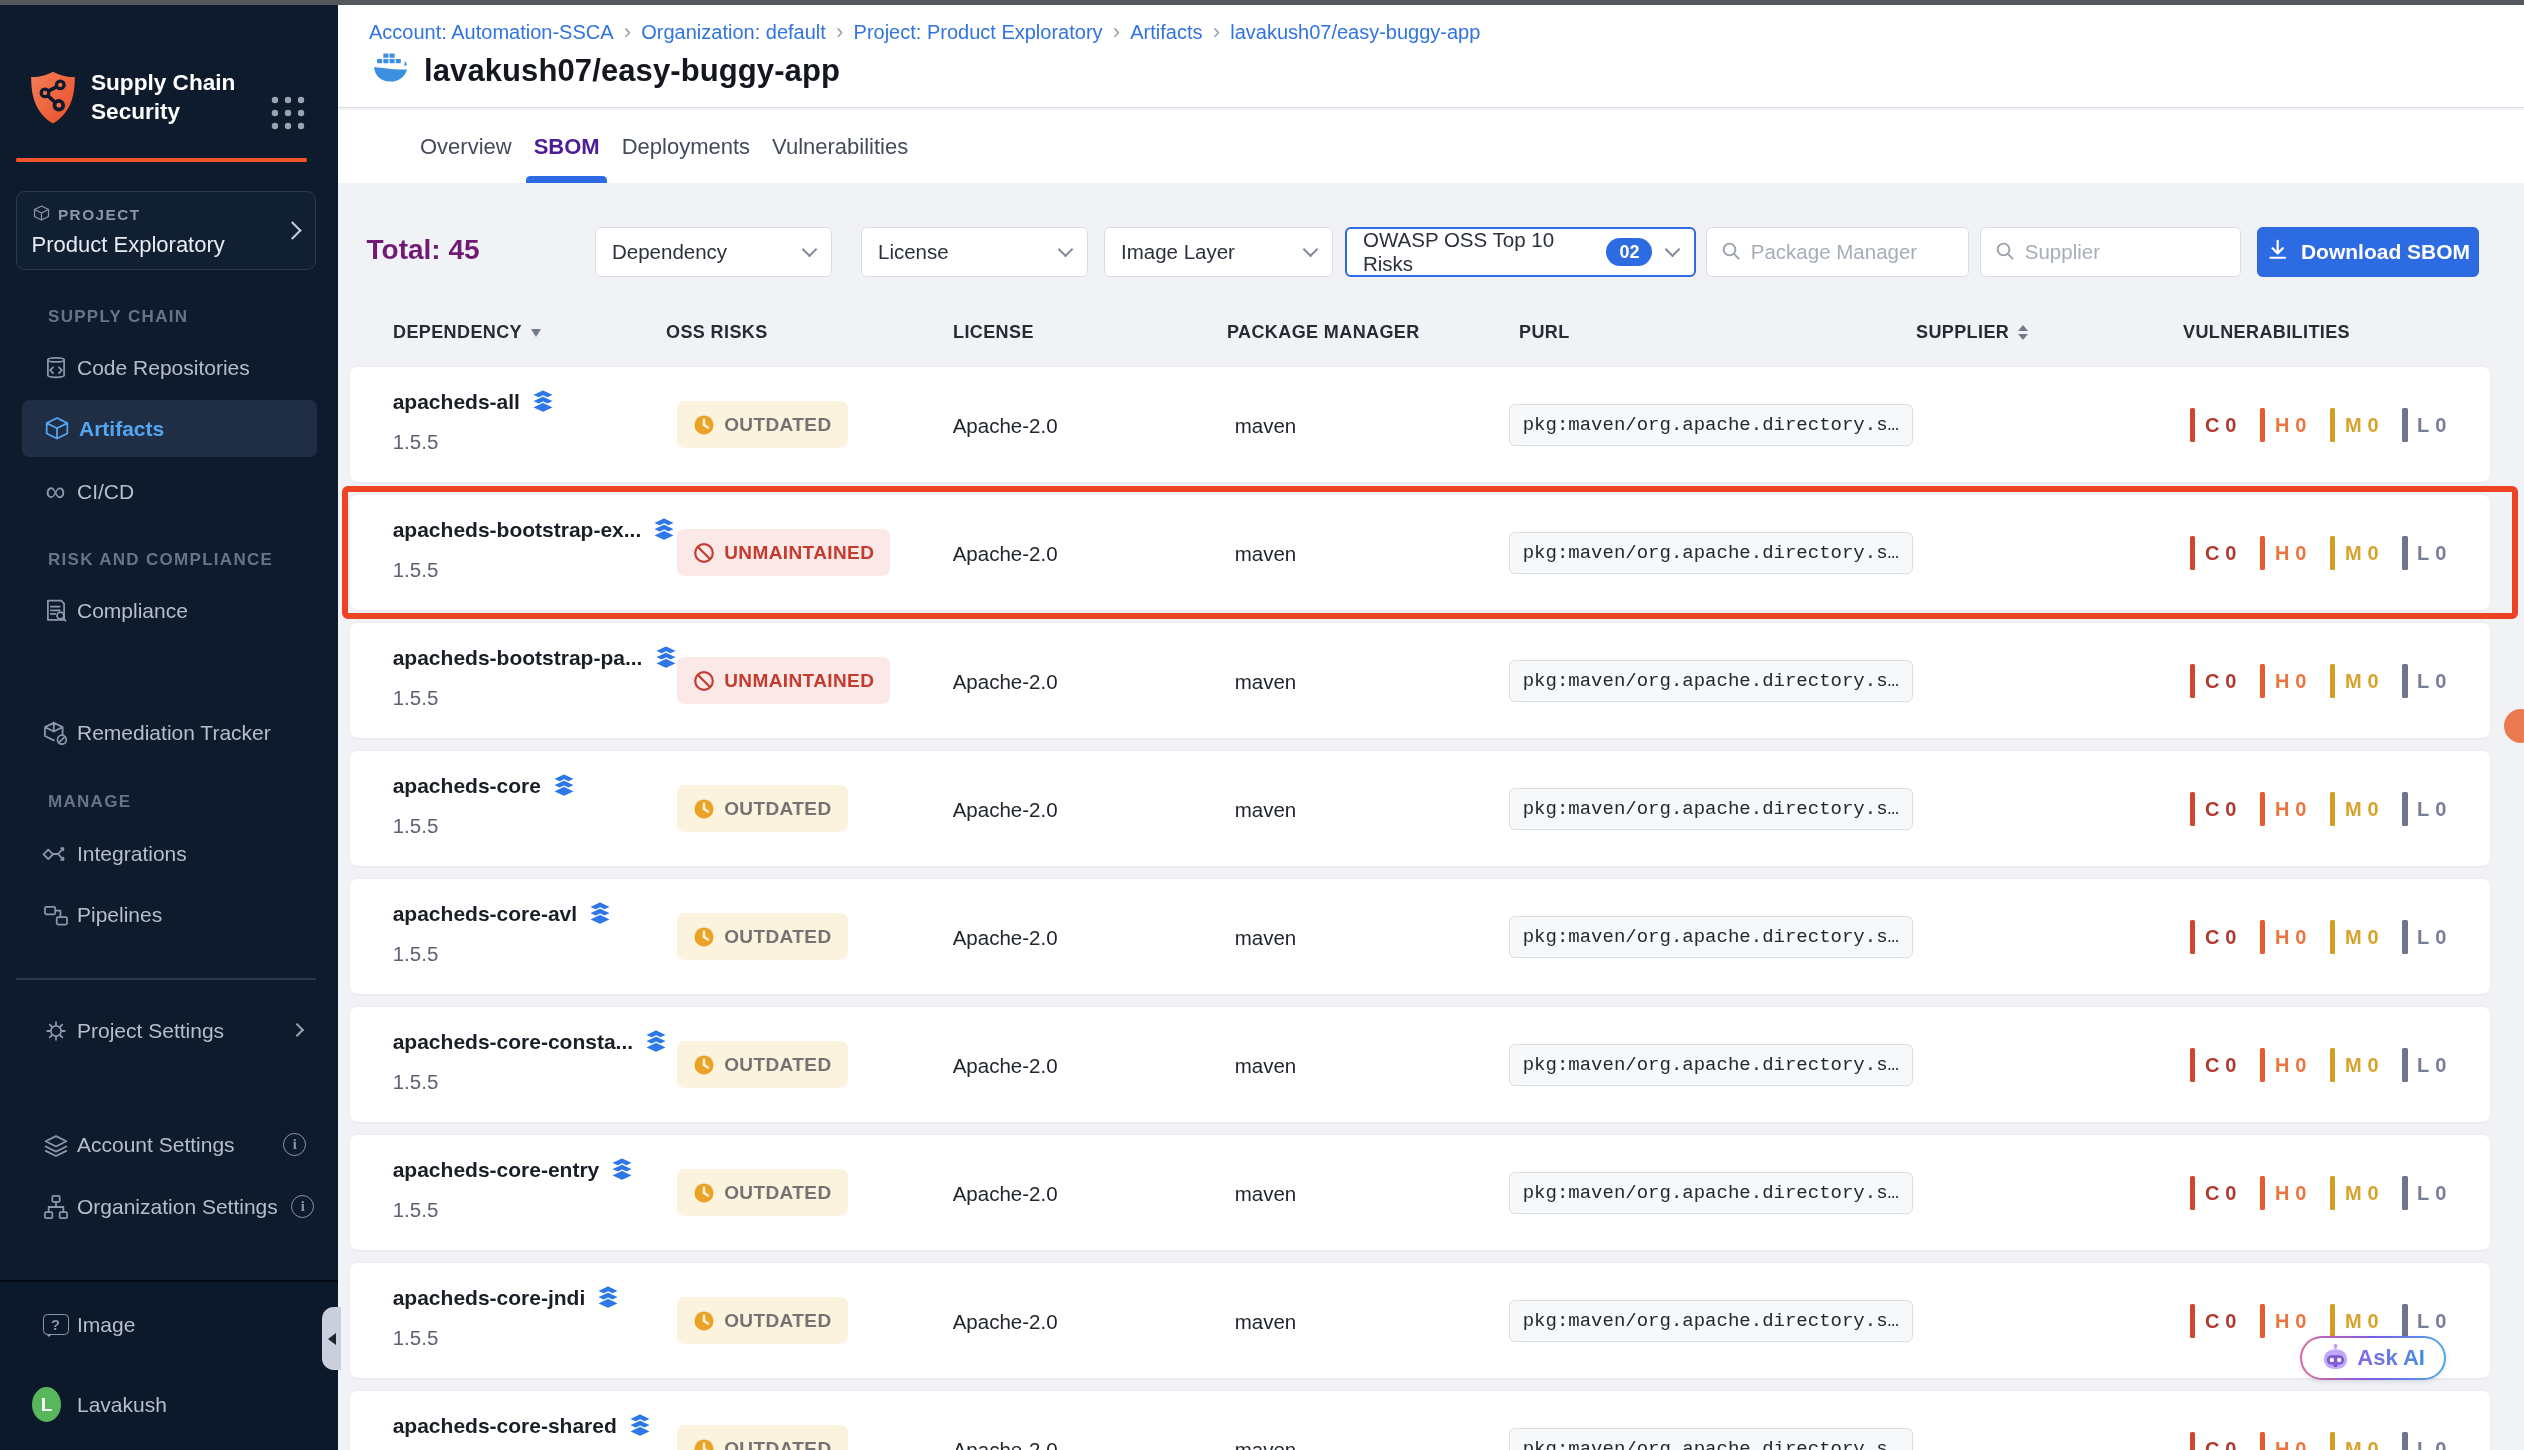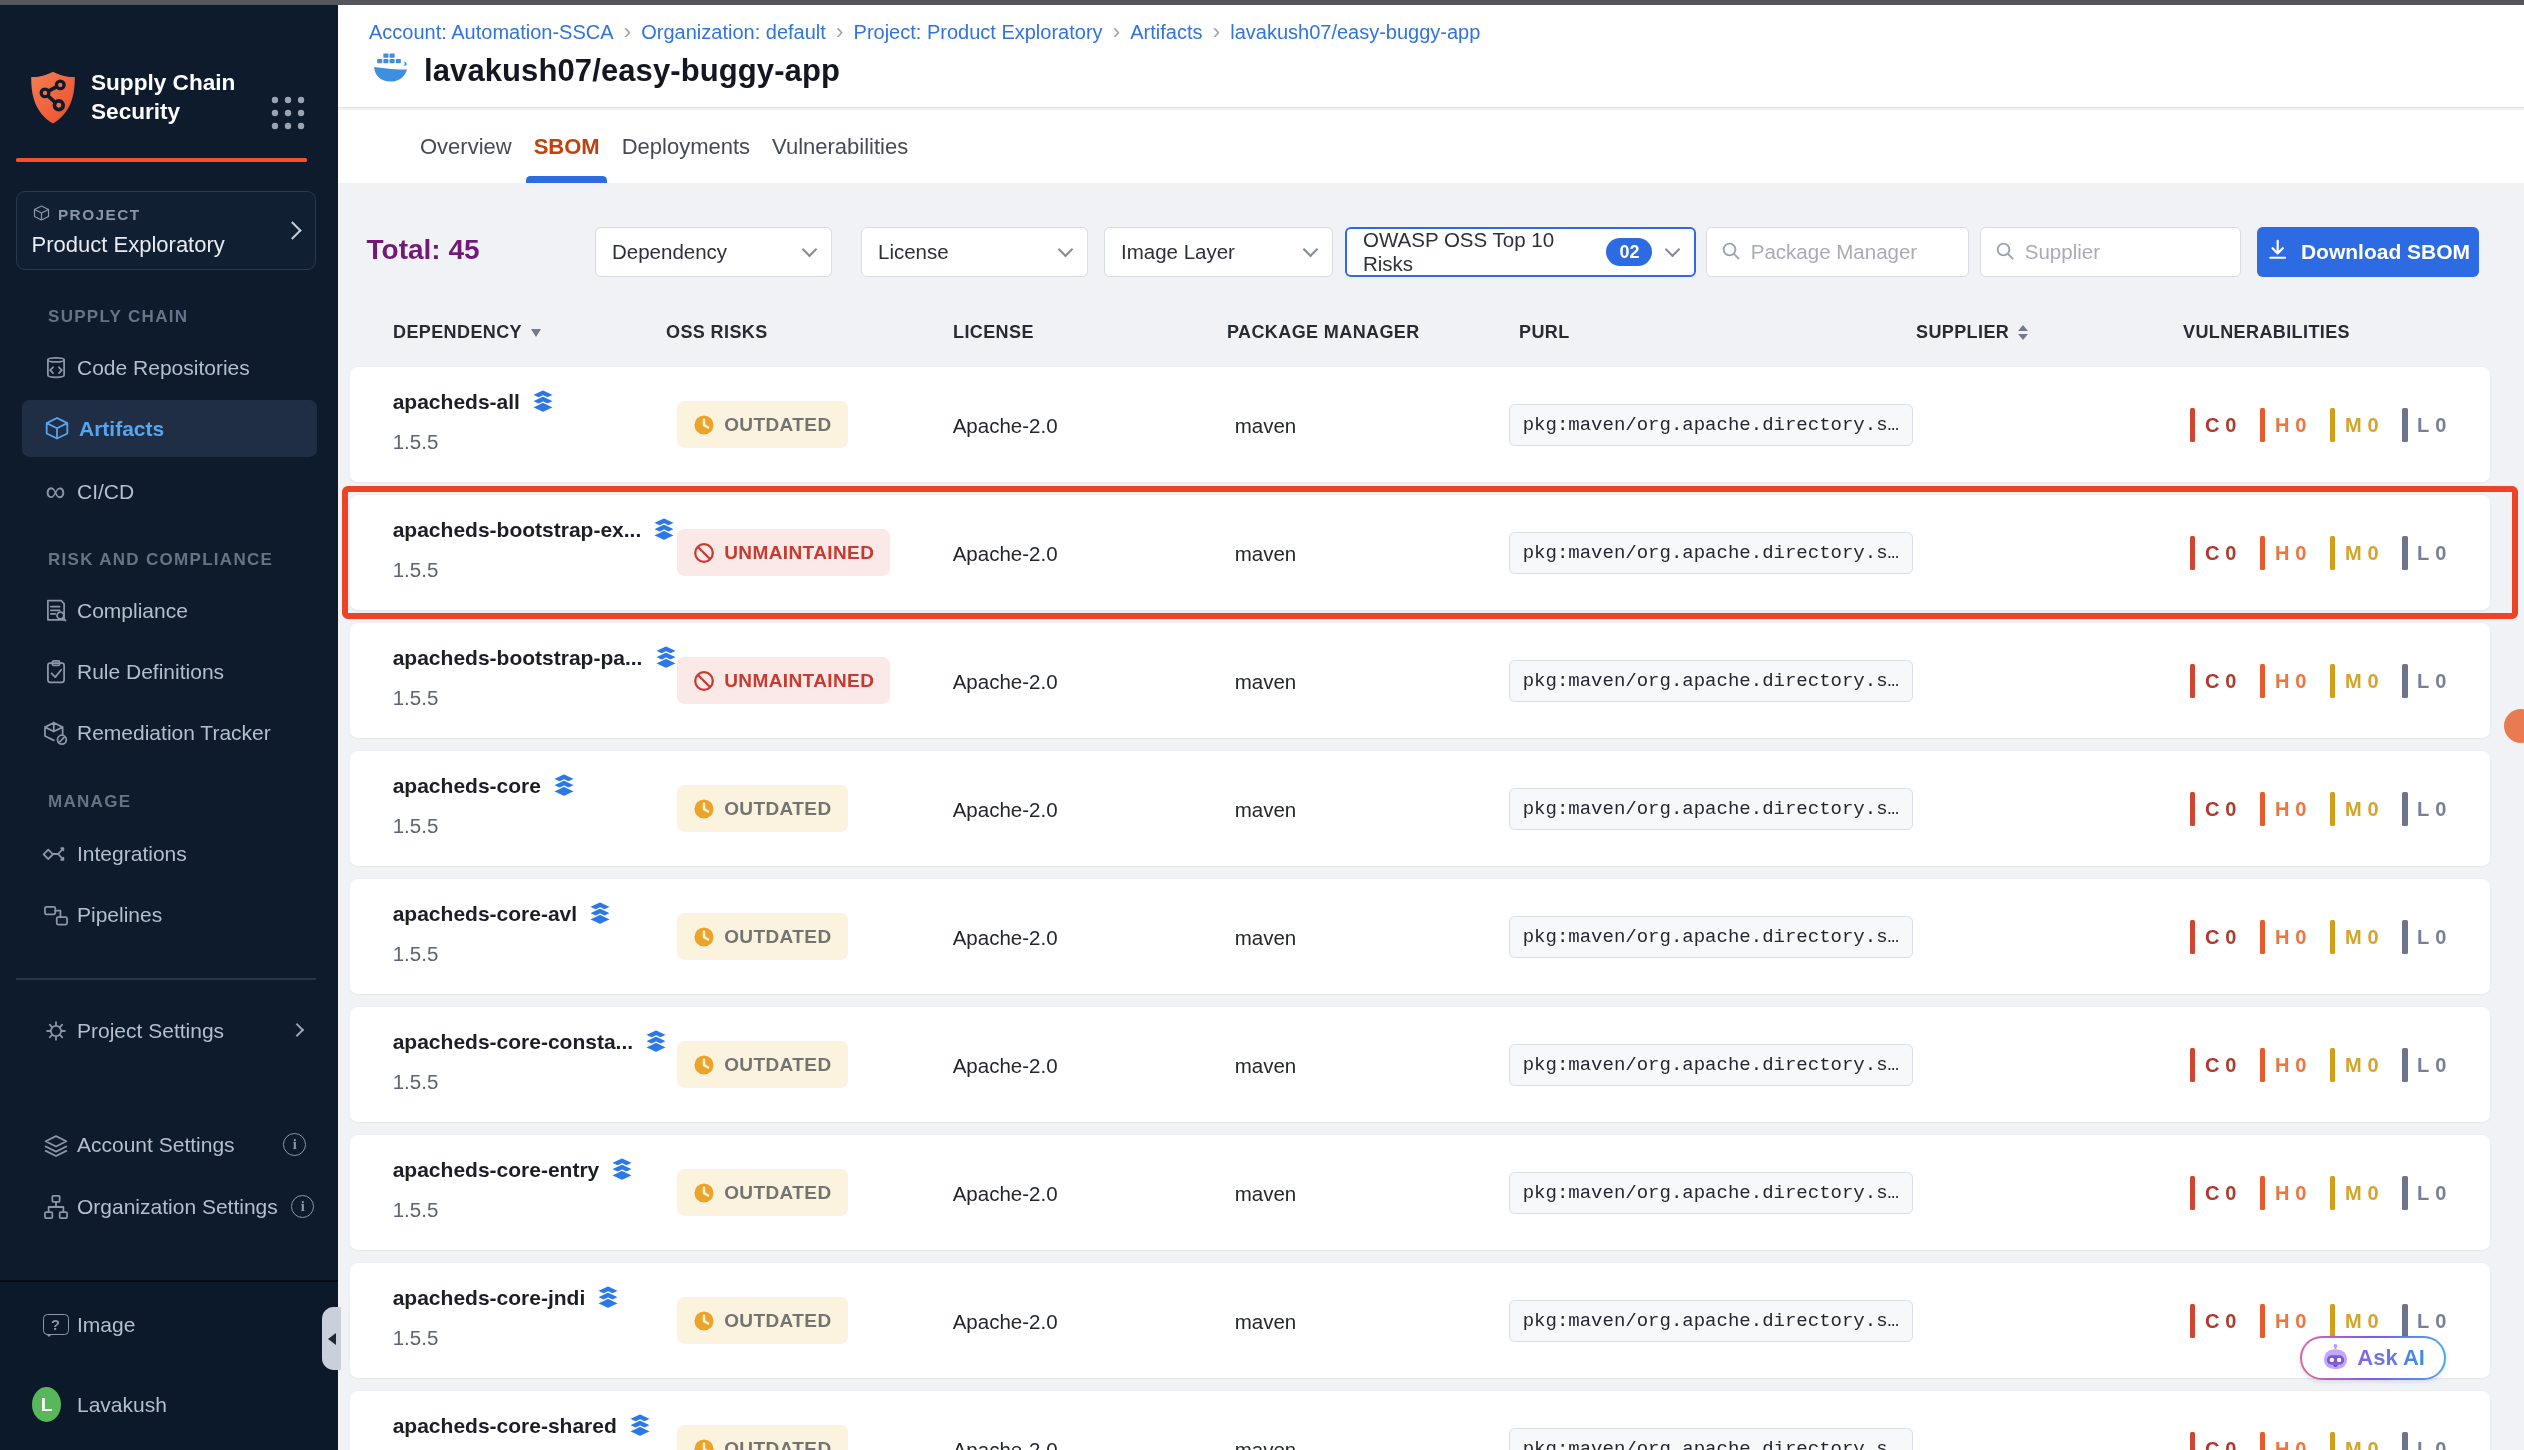--- a/index.html
+++ b/index.html
@@ -51,21 +51,21 @@
   .band-body { position:absolute; left:0; top:183px; width:100%; height:1268px; background:#F1F2F6; }
 
   .breadcrumb { position:absolute; left:31px; top:19px; display:flex; align-items:center; gap:10.2px; font-size:20px; }
   .crumb { color:#3173DF; cursor:pointer; }
   .crumb-sep { color:#9AA3AF; font-size:22px; }
   .docker-icon { position:absolute; left:34px; top:50px; }
   .page-title { position:absolute; left:86px; top:53px; font-size:31px; font-weight:800; color:#14171F; letter-spacing:0.1px; }
 
   .tabs { position:absolute; left:82px; top:0; height:73px; display:flex; gap:22px; }
   .tab { display:flex; align-items:center; height:100%; font-size:22px; color:#434B5B; position:relative; cursor:pointer; }
-  .tab.active { color:#c2410c; font-weight:700; }
+  .tab.active { color:#4c1d95; font-weight:700; }
   .tab.active::after { content:""; position:absolute; left:-7.3px; right:-7.3px; bottom:0; height:6.6px; background:#2D6BE3; border-radius:4.4px 4.4px 0 0; }
 
   .total-label { position:absolute; left:28.5px; top:234px; font-size:28px; font-weight:700; color:#701a75; }
   .select { position:absolute; top:227px; height:50px; background:#fff; border:1.5px solid #D8DCE3; border-radius:5.8px; display:flex; align-items:center; justify-content:space-between; padding:0 16px; font-size:20.5px; color:#2B303B; cursor:pointer; }
   .select.owasp { border:2.2px solid #2D6BE3; }
   .chev-down { width:11px; height:11px; border-right:2.2px solid #828B99; border-bottom:2.2px solid #828B99; transform:rotate(45deg); margin-top:-5.1px; margin-left:14.6px; flex:none; }
   .count-pill { background:#2D6BE3; color:#fff; font-size:18px; font-weight:700; border-radius:14.6px; padding:3.7px 13px; margin-left:11.7px; }
   .searchbox { position:absolute; top:227px; height:50px; background:#fff; border:1.5px solid #D8DCE3; border-radius:5.8px; display:flex; align-items:center; padding:0 13px; gap:8.8px; }
   .searchbox input { border:none; outline:none; font-size:20.5px; color:#2B303B; width:100%; font-family:"Liberation Sans", sans-serif; background:transparent; }
   .searchbox input::placeholder { color:#A6ADB8; }
@@ -197,30 +197,20 @@
     <span class="nicon">
       <svg class="nav-icon" width="28" height="28" viewBox="0 0 38 38">
           <path d="M8 5 H26 L30 9 V31 H8 Z M12 13 H24 M12 18 H24 M12 23 H18"></path>
           <circle cx="25" cy="25" r="4.6"></circle>
           <path d="M28.4 28.4 L32 32"></path>
         </svg>
     </span>
     <span class="nlabel">Compliance</span>
   </div>
 
-  <div class="nav-item" style="top:648px">
-    <span class="nicon">
-      <svg class="nav-icon" width="28" height="28" viewBox="0 0 38 38">
-          <rect x="8" y="7" width="22" height="26" rx="3"></rect>
-          <rect x="14" y="4" width="10" height="6" rx="2"></rect>
-          <path d="M13 21 L18 26 L26 16"></path>
-        </svg>
-    </span>
-    <span class="nlabel">Rule Definitions</span>
-  </div>
 
   <div class="nav-item" style="top:709px">
     <span class="nicon">
       <svg class="nav-icon" width="28" height="28" viewBox="0 0 38 38">
           <path d="M16 5 L28 11 V21 M16 5 L4 11 V23 L16 29 M16 5 V17 M4 11 L16 17 L28 11"></path>
           <circle cx="27" cy="28" r="6"></circle>
           <path d="M24 31 L30 25"></path>
         </svg>
     </span>
     <span class="nlabel">Remediation Tracker</span>

